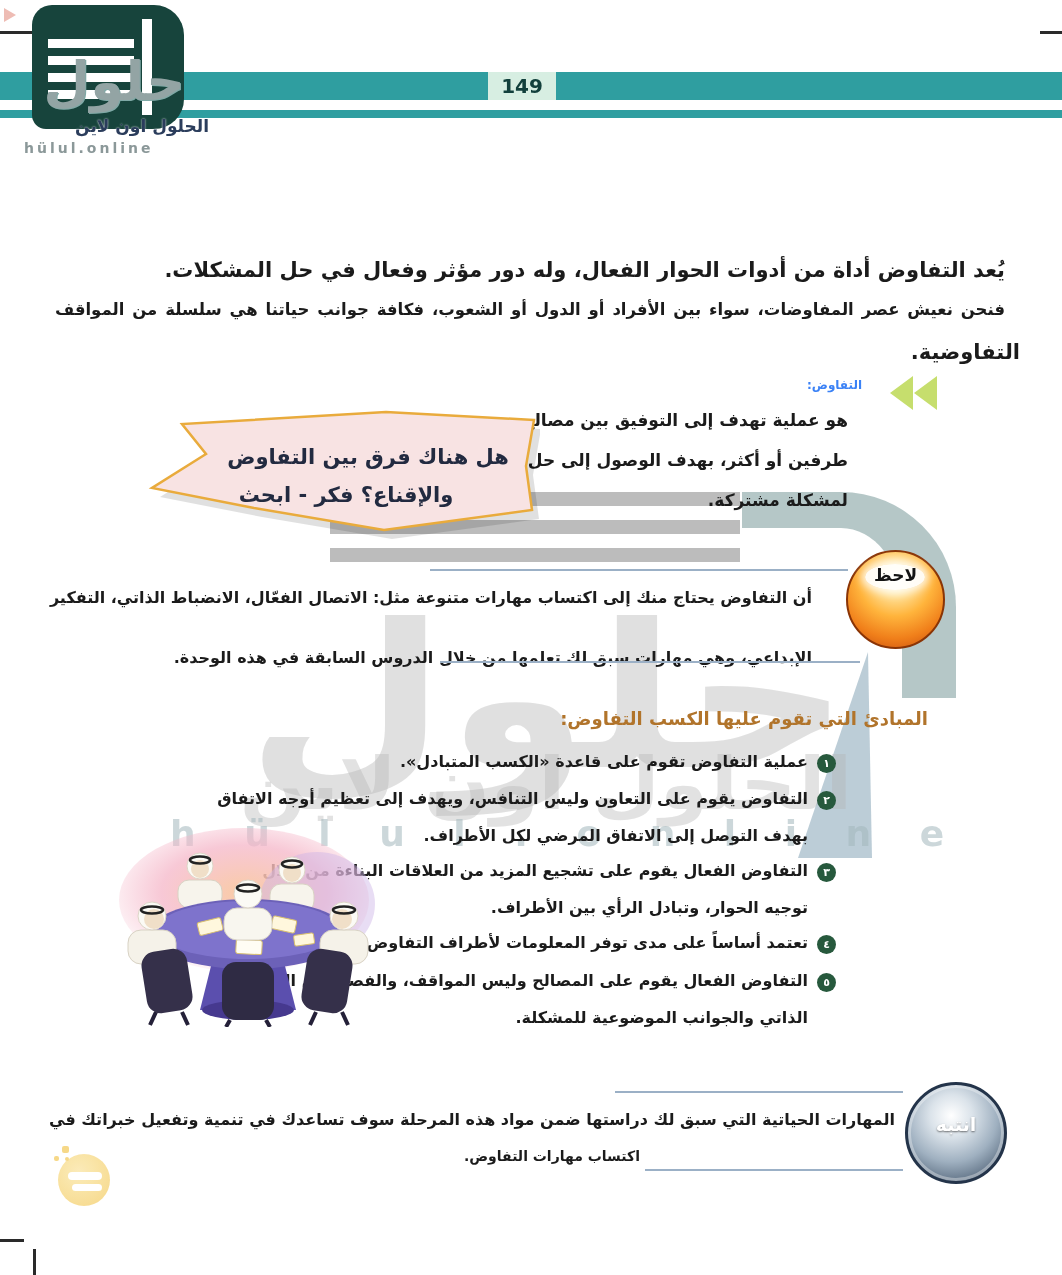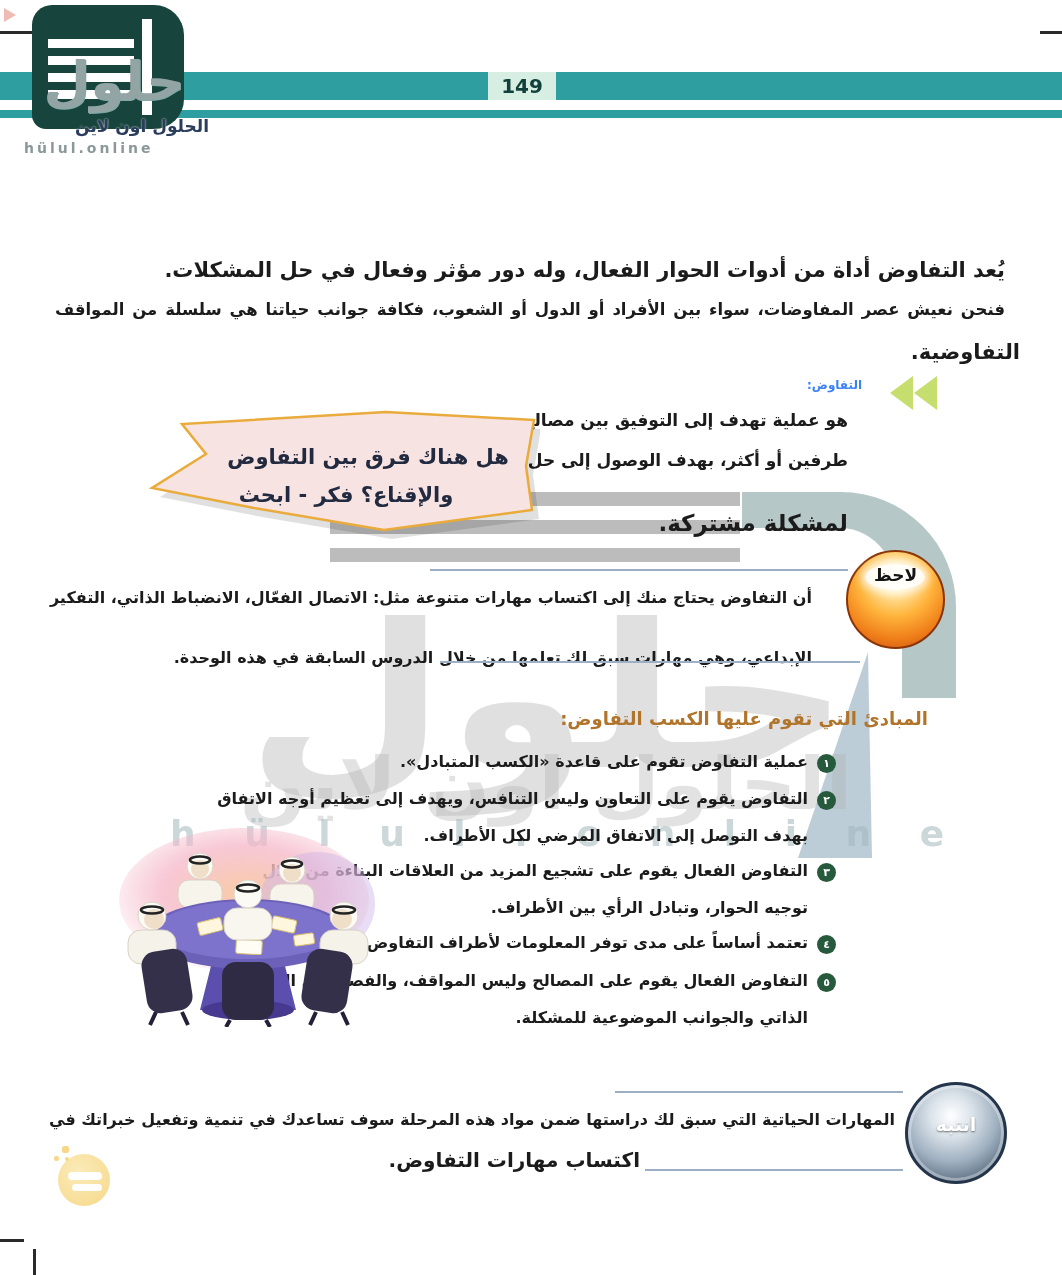--- a/index.html
+++ b/index.html
@@ -70,21 +70,21 @@
 
   <div class="abs ar" style="right:57px;top:258px;font-size:21px;z-index:1;">يُعد التفاوض أداة من أدوات الحوار الفعال، وله دور مؤثر وفعال في حل المشكلات.</div>
   <div class="abs ar stretch" style="right:57px;top:300px;width:950px;font-size:16.5px;z-index:1;">فنحن نعيش عصر المفاوضات، سواء بين الأفراد أو الدول أو الشعوب، فكافة جوانب حياتنا هي سلسلة من المواقف</div>
   <div class="abs ar" style="right:42px;top:340px;font-size:21px;z-index:1;">التفاوضية.</div>
 
   <div class="abs tri-left" style="left:890px;top:376px;z-index:1;"></div>
   <div class="abs tri-left" style="left:914px;top:376px;z-index:1;"></div>
   <div class="abs ar" style="right:200px;top:378px;font-size:12px;color:#3b82f6;z-index:1;">التفاوض:</div>
   <div class="abs ar" style="right:214px;top:410px;font-size:17px;z-index:1;">هو عملية تهدف إلى التوفيق بين مصالح</div>
   <div class="abs ar" style="right:214px;top:450px;font-size:17px;z-index:1;">طرفين أو أكثر، بهدف الوصول إلى حل مقبول</div>
-  <div class="abs ar" style="right:214px;top:510px;font-size:23px;z-index:1;">لمشكلة مشتركة.</div>
+  <div class="abs ar" style="right:214px;top:490px;font-size:17px;z-index:1;">لمشكلة مشتركة.</div>
 
   <svg class="abs" style="left:136px;top:408px;z-index:2;" width="404" height="132" viewBox="0 0 404 132">
     <polygon points="401,16 253,8 50,20 74,50 20,84 122,104 252,126 399,106 393,62" fill="rgba(0,0,0,0.12)" transform="translate(4,5)"></polygon>
     <polygon points="398,12 250,4 46,16 70,46 16,80 118,100 248,122 396,102 390,58" fill="#f8e3e3" stroke="#e9ab3c" stroke-width="2.5"></polygon>
     <text x="232" y="56" text-anchor="middle" direction="rtl" style="font-family:'DejaVu Sans',sans-serif;font-weight:bold;font-size:21px;fill:#222a40;">هل هناك فرق بين التفاوض</text>
     <text x="210" y="94" text-anchor="middle" direction="rtl" style="font-family:'DejaVu Sans',sans-serif;font-weight:bold;font-size:21px;fill:#222a40;">والإقناع؟ فكر - ابحث</text>
   </svg>
 
   <div class="abs rule" style="left:430px;top:569px;width:418px;z-index:1;"></div>
   <div class="abs sphere-notice" style="left:846px;top:550px;width:95px;height:95px;z-index:3;">
@@ -174,21 +174,21 @@
       <rect x="192" y="128" width="46" height="62" rx="14" fill="#35304a" transform="rotate(9 215 159)"></rect>
       <path d="M44 190 L38 203 M70 190 L76 203 M118 198 L114 205 M154 198 L158 205 M204 190 L198 203 M230 190 L236 203" stroke="#242038" stroke-width="4" fill="none"></path>
     </g>
   </svg>
 
   <div class="abs rule" style="left:615px;top:1091px;width:288px;z-index:1;"></div>
   <div class="abs sphere-attn" style="left:905px;top:1082px;width:96px;height:96px;z-index:3;">
     <div class="abs ar" style="left:0;top:28px;width:96px;text-align:center;font-size:19px;color:#ffffff;text-shadow:0 1px 2px rgba(0,0,0,.5);">انتبه</div>
   </div>
   <div class="abs ar" style="right:167px;top:1110px;font-size:16px;z-index:1;">المهارات الحياتية التي سبق لك دراستها ضمن مواد هذه المرحلة سوف تساعدك في تنمية وتفعيل خبراتك في</div>
-  <div class="abs ar" style="right:422px;top:1148px;font-size:20px;z-index:1;margin-left:24px;">اكتساب مهارات التفاوض.</div>
+  <div class="abs ar" style="right:422px;top:1148px;font-size:14px;z-index:1;margin-left:24px;">اكتساب مهارات التفاوض.</div>
   <div class="abs rule" style="left:645px;top:1169px;width:258px;z-index:1;"></div>
 
   <div class="abs" style="left:52px;top:1146px;width:62px;height:62px;z-index:1;opacity:.92;">
     <div class="abs" style="left:6px;top:8px;width:52px;height:52px;border-radius:50%;background:radial-gradient(circle at 40% 35%, #fbeab4, #f6d57e);"></div>
     <div class="abs" style="left:16px;top:26px;width:34px;height:8px;border-radius:4px;background:#ffffff;"></div>
     <div class="abs" style="left:20px;top:38px;width:30px;height:7px;border-radius:4px;background:#ffffff;"></div>
     <div class="abs" style="left:10px;top:0;width:7px;height:7px;background:#f6d57e;border-radius:2px;"></div>
     <div class="abs" style="left:2px;top:10px;width:5px;height:5px;background:#f6d57e;border-radius:2px;"></div>
     <div class="abs" style="left:13px;top:11px;width:4px;height:4px;background:#f6d57e;border-radius:2px;"></div>
   </div>

